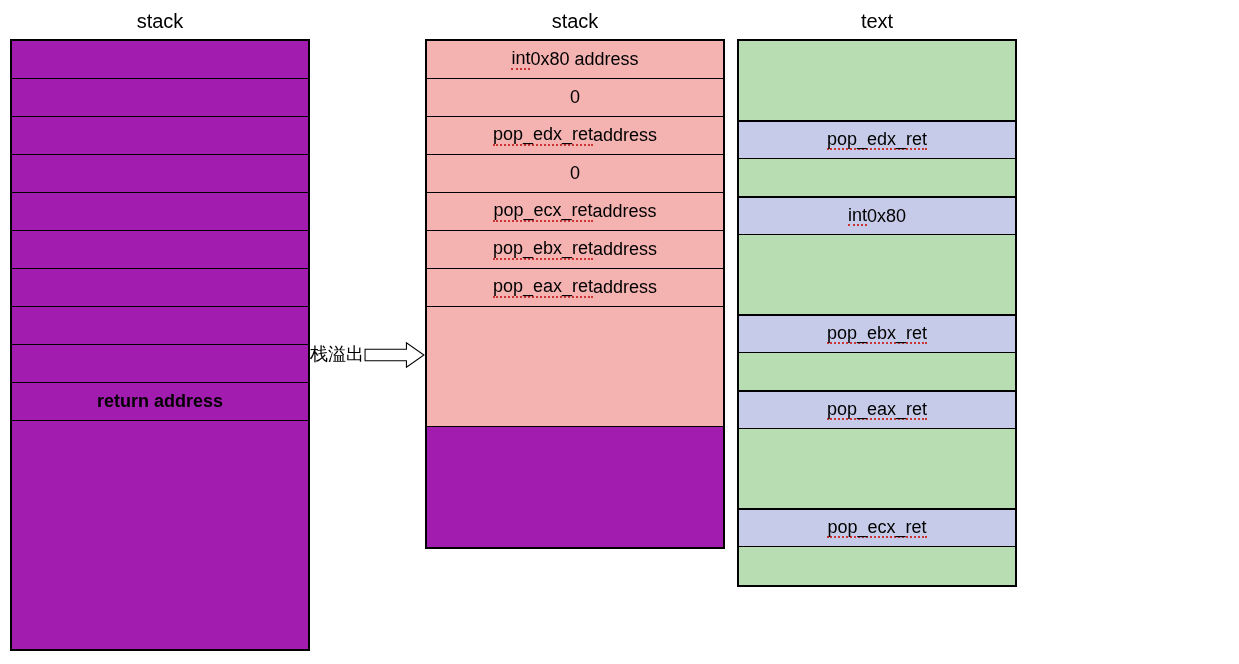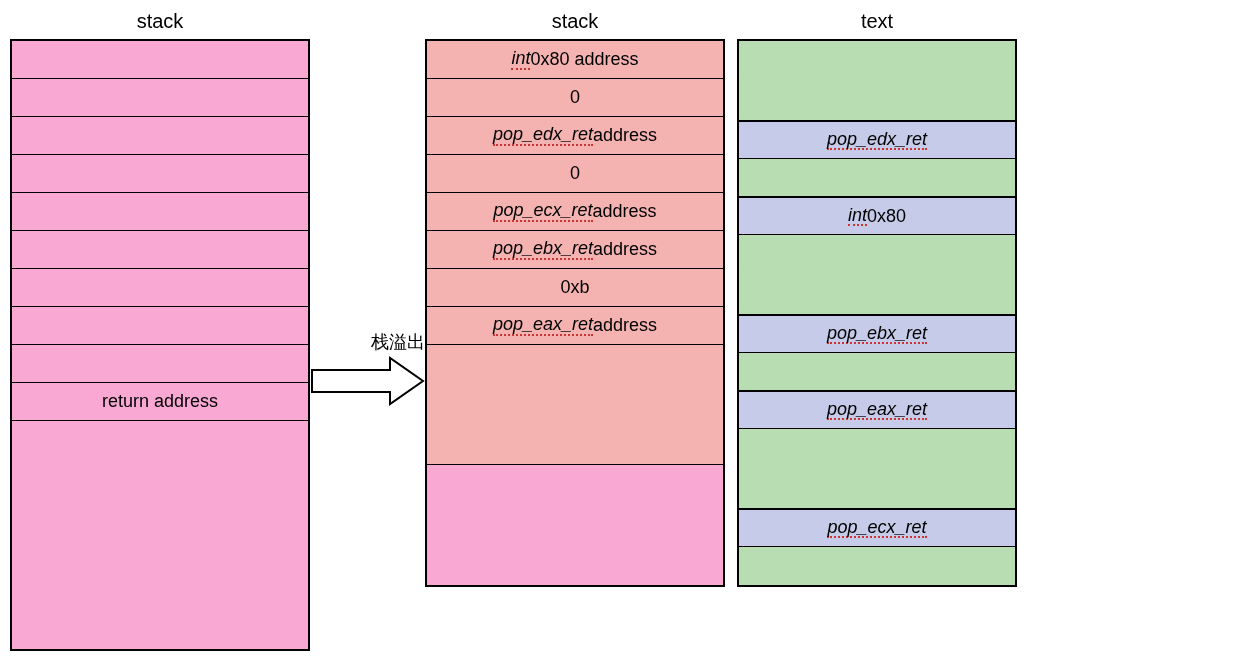--- a/index.html
+++ b/index.html
@@ -32,49 +32,48 @@
     .row {
       height: 38px;
       border-bottom: 1.5px solid black;
       display: flex;
       align-items: center;
       justify-content: center;
       font-size: 18px;
       position: relative;
     }
     .row:last-child { border-bottom: none; }
-    .orange { background: #f9a8d4; }
+    .orange { background: #a21caf; font-weight: bold; }
     .pink { background: #f4b2b1; }
     .green { background: #b9ddb3; }
     .purple { background: #c5cbe8; }
     .filler-tall { height: 228px; }
     .filler-med { height: 120px; }
     .filler-sm { height: 80px; }
     .arrow-wrap {
       display: flex;
-      flex-direction: column;
-      align-items: flex-end;
+      flex-direction: row;
+      align-items: center;
       justify-content: center;
       padding-top: 320px;
       width: 115px;
     }
     .arrow-label {
       font-size: 18px;
       margin-bottom: 2px;
       white-space: nowrap;
     }
     .arrow-svg {
       width: 115px;
       height: 50px;
     }
     .spell {
       border-bottom: 2px dotted #cc3333;
       display: inline-block;
       line-height: 1.05;
-      font-style: italic;
     }
     .text-col { margin-left: 12px; }
     .row.purple { border-top: 1px solid black; }
   </style>
 </head>
 <body>
 
 <div class="container">
 
   <div class="column">
@@ -103,21 +102,20 @@
 
   <div class="column">
     <div class="col-title">stack</div>
     <div class="box" id="col2box">
         <div class="row pink"><span class="spell">int</span> 0x80 address</div>
         <div class="row pink">0</div>
         <div class="row pink"><span class="spell">pop_edx_ret</span> address</div>
         <div class="row pink">0</div>
         <div class="row pink"><span class="spell">pop_ecx_ret</span> address</div>
         <div class="row pink"><span class="spell">pop_ebx_ret</span> address</div>
-        <div class="row pink">0xb</div>
         <div class="row pink"><span class="spell">pop_eax_ret</span> address</div>
         <div class="row pink filler-med"></div>
         <div class="row orange filler-med"></div>
       </div>
   </div>
 
 
   <div class="column text-col">
     <div class="col-title">text</div>
     <div class="box" style="width:280px" id="col3box">

